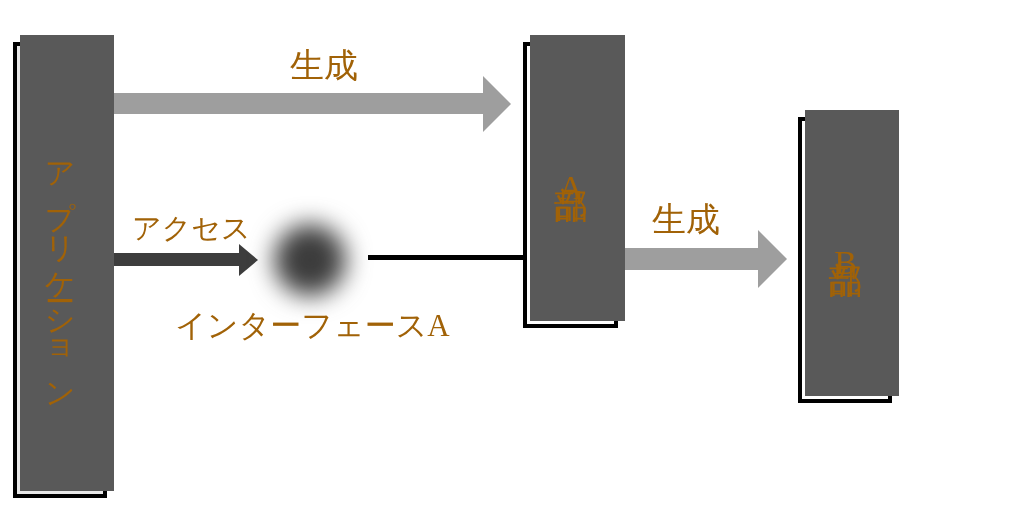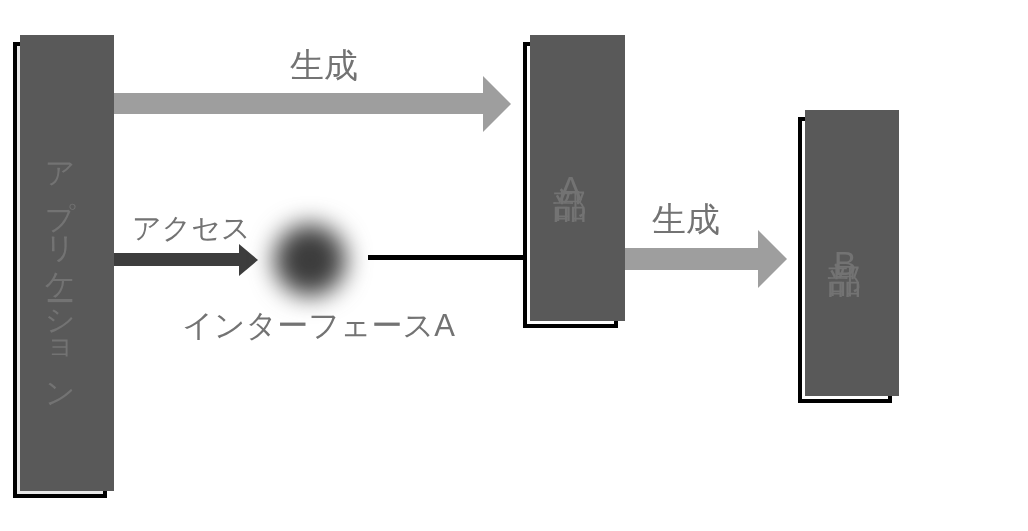--- a/index.html
+++ b/index.html
@@ -2,22 +2,22 @@
 <html><head>
 <meta charset="utf-8">
 <style>
   html, body { margin: 0; padding: 0; background: #ffffff; }
   .canvas {
     position: relative;
     width: 1028px;
     height: 531px;
     background: #ffffff;
     overflow: hidden;
-    font-family: Liberation Sans, sans-serif;
-    color: #737373;
+    font-family: Liberation Serif, serif;
+    color: #a16207;
   }
 
   
   .node {
     position: absolute;
     box-sizing: border-box;
     border: 4px solid #000000;
     display: flex;
     align-items: center;
     justify-content: center;
@@ -78,21 +78,21 @@
     left: 368px; top: 255px;
     width: 156px; height: 5px;
     background: #000000;
     z-index: 1;
   }
 
   
   .lbl { position: absolute; z-index: 3; line-height: 1.05; white-space: nowrap; }
   .lbl-gen1      { left: 254px; top: 48px;  width: 140px; text-align: center; font-size: 34px; }
   .lbl-access    { left: 132px; top: 213px; font-size: 29px; }
-  .lbl-interface { left: 175px; top: 310px; width: 280px; text-align: right; font-size: 31px; }
+  .lbl-interface { left: 175px; top: 310px; width: 280px; text-align: left; font-size: 31px; }
   .lbl-gen2      { left: 616px; top: 202px; width: 140px; text-align: center; font-size: 34px; }
 </style>
 </head>
 <body>
 
 <div class="canvas">
 
   <div class="arrow-body gen1-body"></div>
   <div class="arrow-head gen1-head"></div>
 

